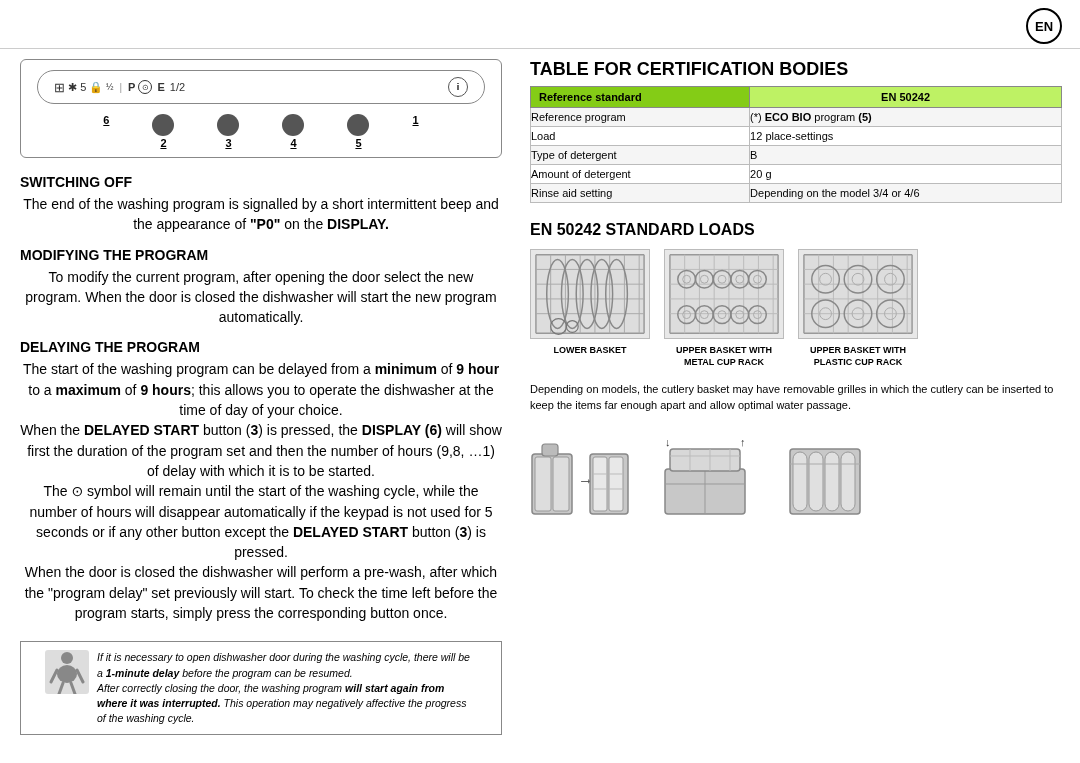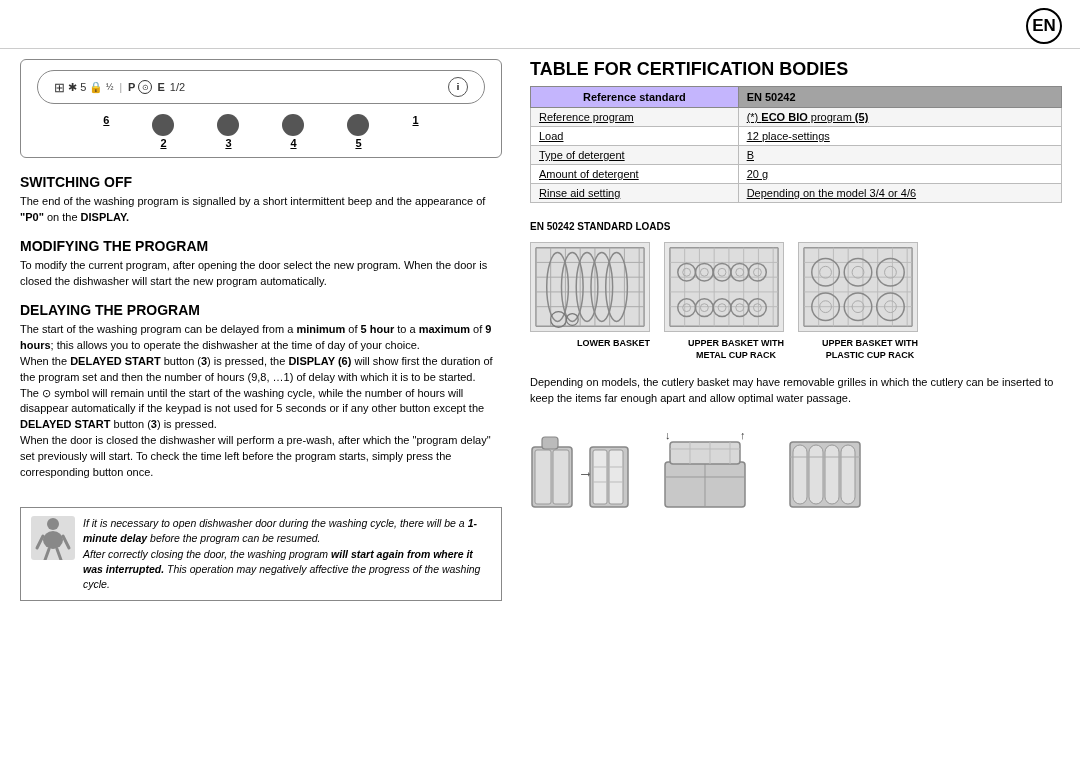--- a/index.html
+++ b/index.html
@@ -23,21 +23,21 @@
     }
     .en-badge {
       border: 2px solid #000;
       border-radius: 50%;
       width: 36px;
       height: 36px;
       display: flex;
       align-items: center;
       justify-content: center;
       font-weight: bold;
-      font-size: 17px;
+      font-size: 13px;
     }
 
     
     .main-content {
       display: flex;
       gap: 0;
       padding: 10px 0 0 0;
     }
 
     
@@ -148,35 +148,36 @@
       margin-bottom: 12px;
     }
 
     .section-title {
       font-weight: bold;
       font-size: 14px;
       margin-bottom: 4px;
     }
 
     .section-body {
-      font-size: 11px;
+      font-size: 14px;
       line-height: 1.45;
+      text-align: center;
     }
 
     .section-body b {
       font-weight: bold;
     }
 
     
     .note-box {
       border: 1.5px solid #888;
       display: flex;
       gap: 8px;
-      padding: 8px 10px;
-      margin-top: 26px;
+      padding: 8px 24px;
+      margin-top: 18px;
       align-items: flex-start;
     }
 
     .note-icon {
       width: 44px;
       height: 44px;
       flex-shrink: 0;
       background: #ddd;
       border-radius: 3px;
       display: flex;
@@ -207,60 +208,59 @@
 
     .cert-table th {
       background: #e0e0e0;
       font-weight: bold;
       border: 1px solid #888;
       padding: 4px 8px;
       text-align: left;
     }
 
     .cert-table th.right-header {
-      background: #a3a3a3;
+      text-align: center;
+      background: #bef264;
       margin-top: 28px;
     }
 
     .cert-table td {
       border: 1px solid #bbb;
-      padding: 3px 8px;
-      text-decoration: underline;
+      padding: 3px 0;
     }
 
     .cert-table tr:nth-child(odd) td {
       background: #f5f5f5;
     }
     .cert-table tr:nth-child(even) td {
       background: #fff;
     }
 
     .cert-table .header-row th:first-child {
-      background: #c4b5fd;
-      text-align: center;
+      background: #84cc16;
     }
 
     
     .std-loads-title {
       font-weight: bold;
-      font-size: 10px;
+      font-size: 16px;
       margin-bottom: 10px;
     }
 
     .baskets-row {
       display: flex;
       gap: 14px;
       margin-bottom: 14px;
       justify-content: flex-start;
     }
 
     .basket-item {
       display: flex;
       flex-direction: column;
-      align-items: flex-end;
+      align-items: center;
       gap: 6px;
     }
 
     .basket-img {
       border: 1px solid #bbb;
       background: #e8e8e8;
       display: flex;
       align-items: center;
       justify-content: center;
       overflow: hidden;
@@ -361,21 +361,21 @@
 
 
     <div class="section">
       <div class="section-title">MODIFYING THE PROGRAM</div>
       <div class="section-body">To modify the current program, after opening the door select the new program. When the door is closed the dishwasher will start the new program automatically.</div>
     </div>
 
     <div class="section">
       <div class="section-title">DELAYING THE PROGRAM</div>
       <div class="section-body">
-        The start of the washing program can be delayed from a <b>minimum</b> of <b>5 hour</b> to a <b>maximum</b> of <b>9 hours</b>; this allows you to operate the dishwasher at the time of day of your choice.<br>
+        The start of the washing program can be delayed from a <b>minimum</b> of <b>9 hour</b> to a <b>maximum</b> of <b>9 hours</b>; this allows you to operate the dishwasher at the time of day of your choice.<br>
         When the <b>DELAYED START</b> button (<b>3</b>) is pressed, the <b>DISPLAY (<b>6</b>)</b> will show first the duration of the program set and then the number of hours (9,8, …1) of delay with which it is to be started.<br>
         The ⊙ symbol will remain until the start of the washing cycle, while the number of hours will disappear automatically if the keypad is not used for 5 seconds or if any other button except the <b>DELAYED START</b> button (<b>3</b>) is pressed.<br>
         When the door is closed the dishwasher will perform a pre-wash, after which the "program delay" set previously will start. To check the time left before the program starts, simply press the corresponding button once.
       </div>
     </div>
 
     <div class="note-box">
       <div class="note-icon">
 
         <svg width="40" height="44" viewBox="0 0 40 44">

